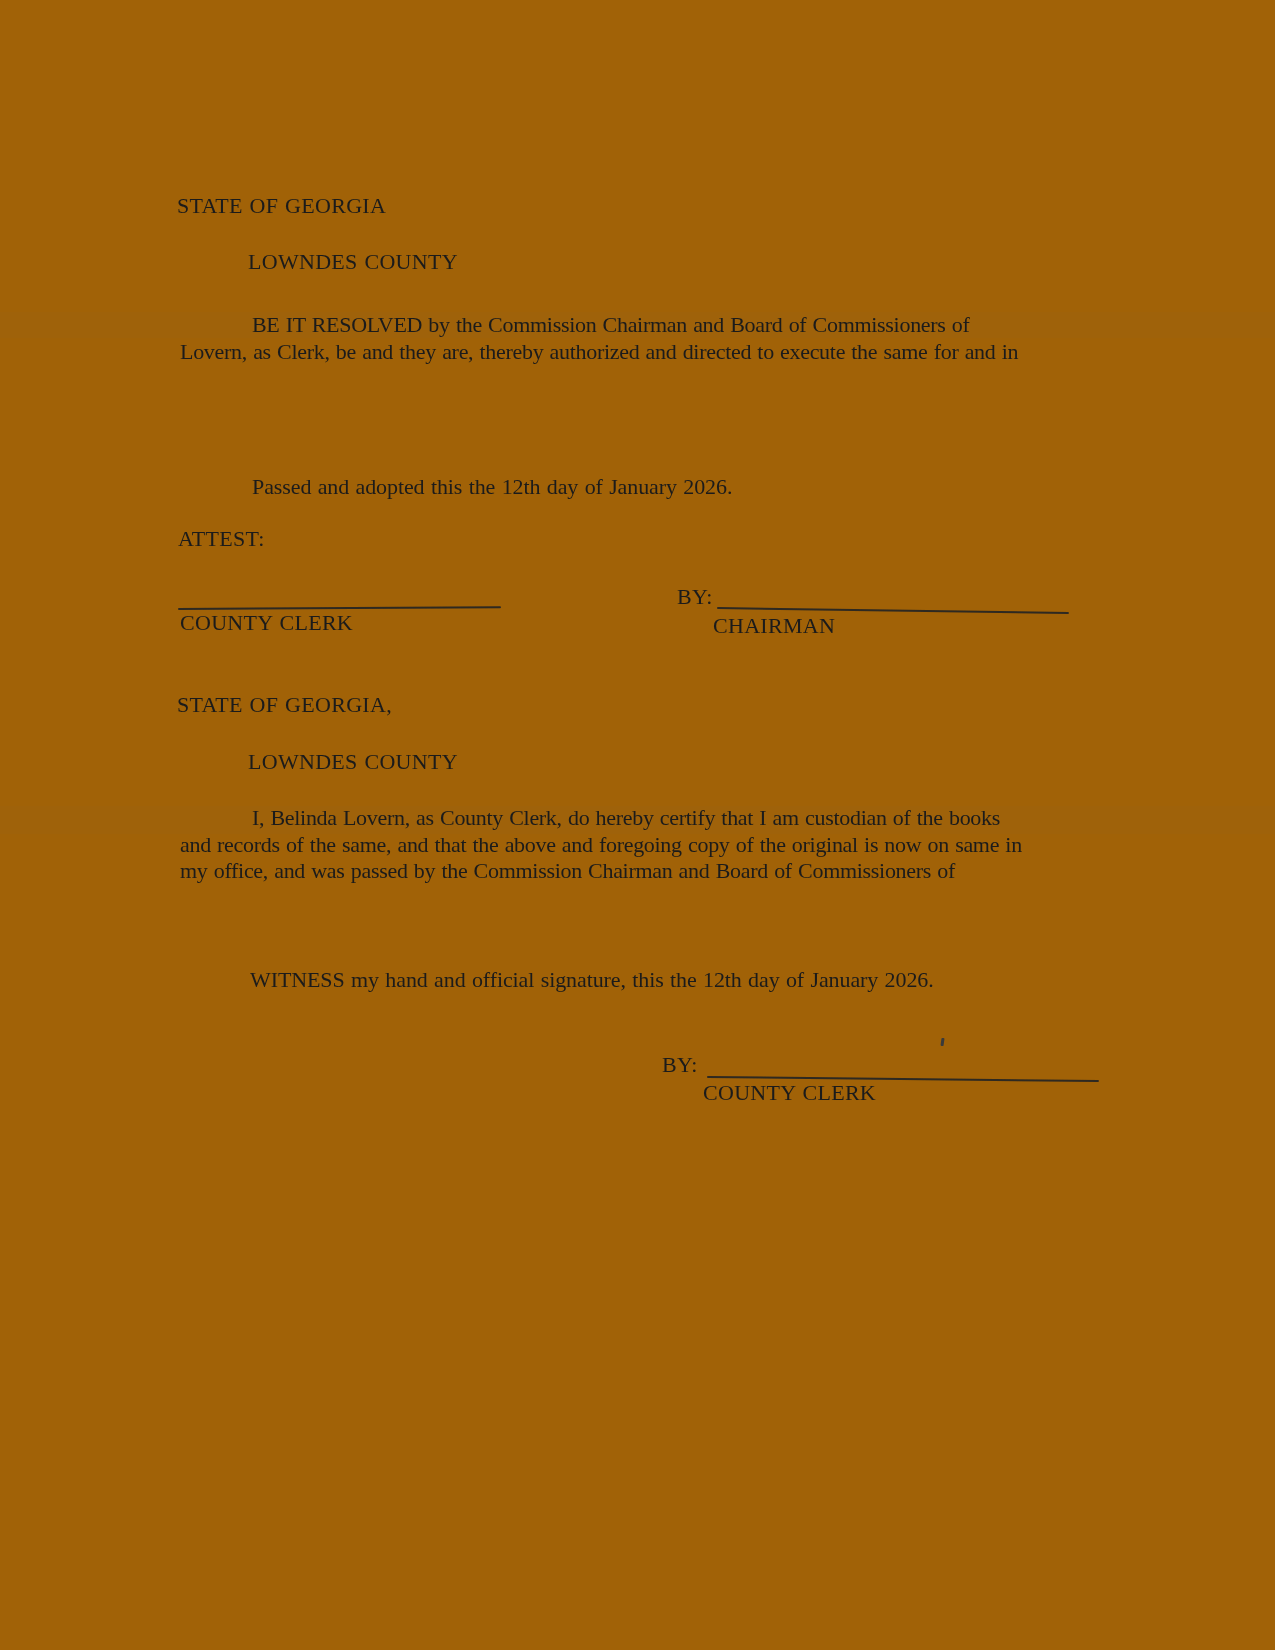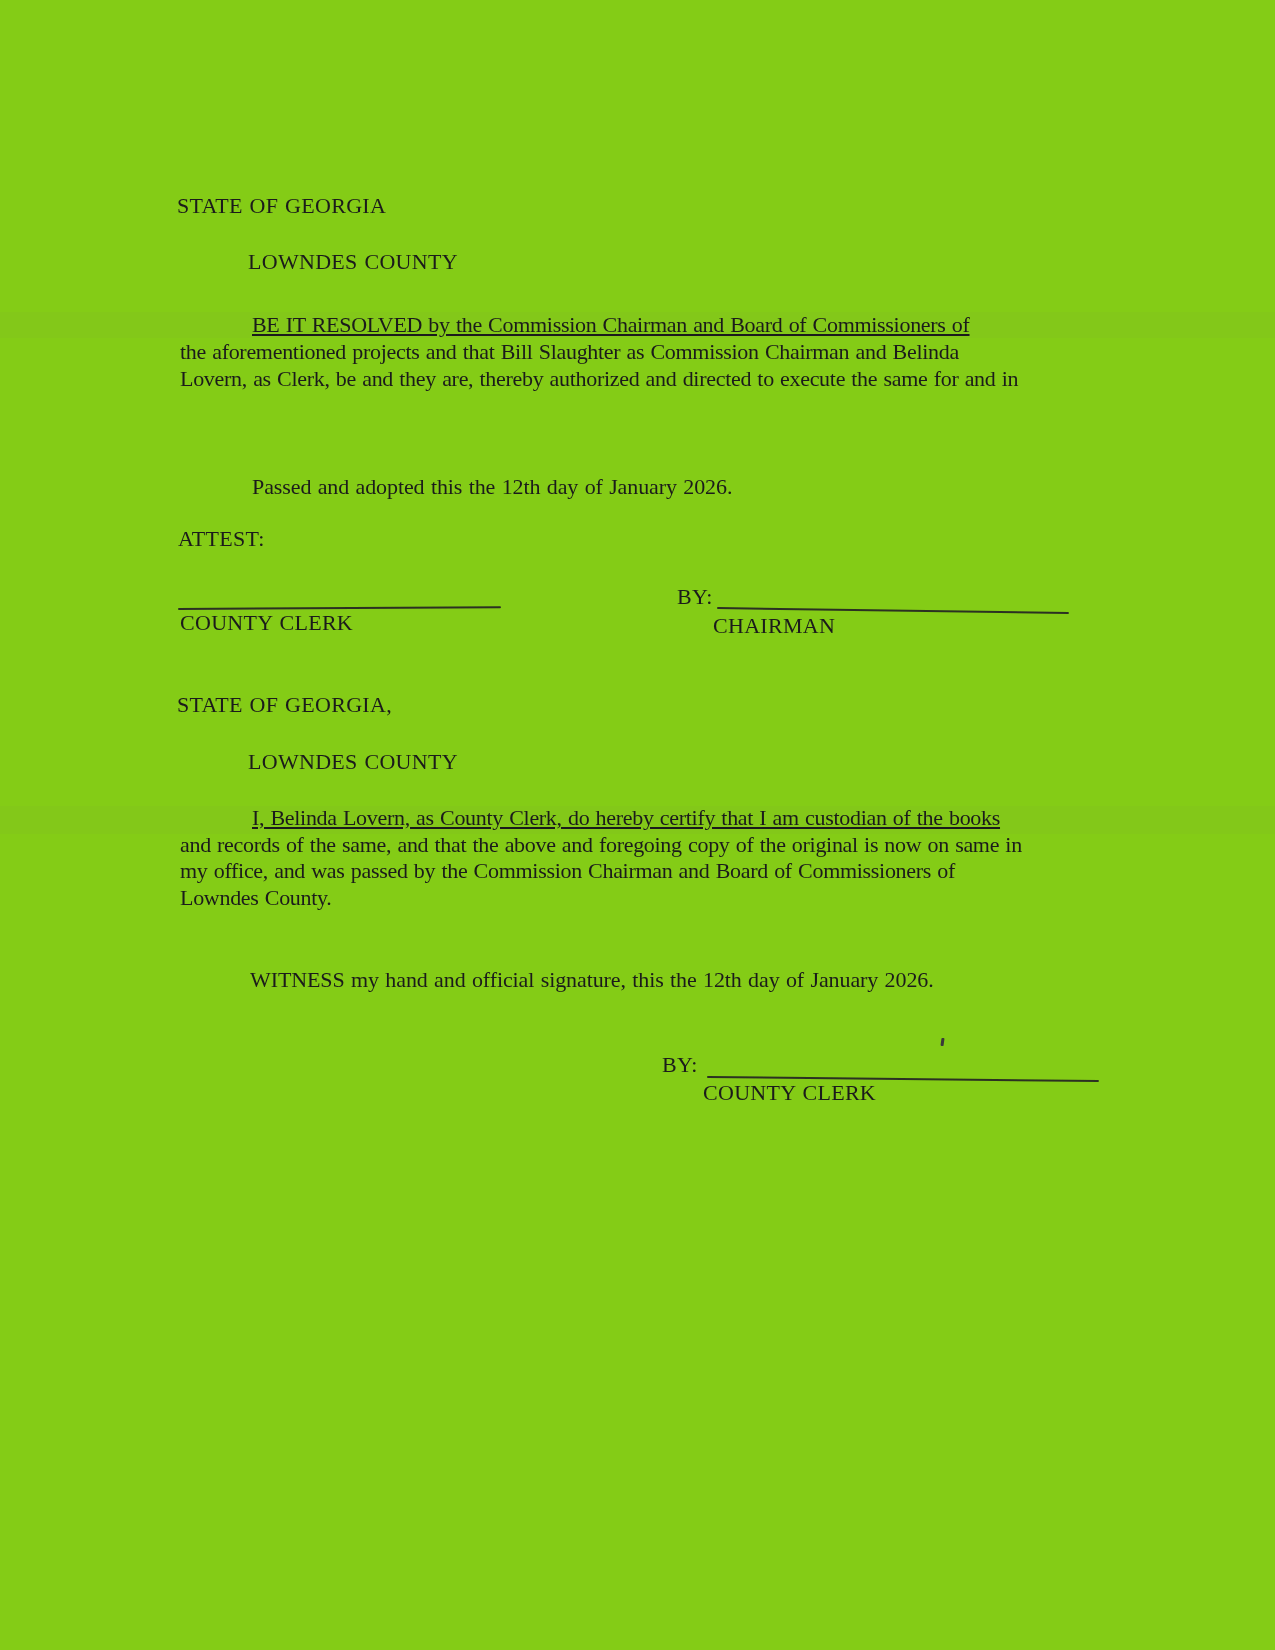--- a/index.html
+++ b/index.html
@@ -5,21 +5,21 @@
   html, body {
     margin: 0;
     padding: 0;
     background: #e8e8e8;
   }
   .page {
     position: relative;
     width: 1275px;
     height: 1650px;
     margin: 0 auto;
-    background: #84cc16;
+    background: #a16207;
     overflow: hidden;
     font-family: "Liberation Serif", "DejaVu Serif", serif;
     color: #1b1b1b;
   }
   .txt {
     position: absolute;
     font-size: 22px;
     line-height: 27px;
     letter-spacing: -0.1px;
     word-spacing: 1px;
@@ -31,21 +31,21 @@
     position: absolute;
     width: 900px;
   }
   .para .pline {
     font-size: 22px;
     line-height: 27px;
     letter-spacing: -0.3px;
     word-spacing: 1px;
     white-space: nowrap;
   }
-  .para .pline.indent { padding-left: 72px; text-decoration: underline; }
+  .para .pline.indent { padding-left: 72px; }
   .para2 .pline { line-height: 26.5px; }
   .sig-line {
     position: absolute;
     height: 2px;
     background: #242424;
     opacity: 0.92;
     transform-origin: left center;
     border-radius: 1px;
   }
   .speck {
@@ -73,21 +73,20 @@
 <div class="page">
 
   <div class="scanband" style="top:806px;height:28px;"></div>
   <div class="scanband" style="top:312px;height:26px;"></div>
 
   <div class="txt caps" style="left:177px; top:192px;">STATE OF GEORGIA</div>
   <div class="txt caps" style="left:248px; top:248px;">LOWNDES COUNTY</div>
 
   <div class="para" style="left:180px; top:311px;">
     <div class="pline indent">BE IT RESOLVED by the Commission Chairman and Board of Commissioners of</div>
-    <div class="pline">the aforementioned projects and that Bill Slaughter as Commission Chairman and Belinda</div>
     <div class="pline">Lovern, as Clerk, be and they are, thereby authorized and directed to execute the same for and in</div>
   </div>
 
   <div class="txt" style="left:252px; top:473px;">Passed and adopted this the 12th day of January 2026.</div>
 
   <div class="txt caps" style="left:178px; top:525px;text-align:center;">ATTEST:</div>
 
   <div class="sig-line" style="left:178px; top:608px; width:323px; transform:rotate(-0.3deg);"></div>
   <div class="txt caps" style="left:180px; top:609px;">COUNTY CLERK</div>
 
@@ -95,21 +94,20 @@
   <div class="sig-line" style="left:717px; top:607px; width:352px; transform:rotate(0.8deg);"></div>
   <div class="txt caps" style="left:713px; top:612px;">CHAIRMAN</div>
 
   <div class="txt caps" style="left:177px; top:691px;">STATE OF GEORGIA,</div>
   <div class="txt caps" style="left:248px; top:748px;">LOWNDES COUNTY</div>
 
   <div class="para para2" style="left:180px; top:805px;">
     <div class="pline indent">I, Belinda Lovern, as County Clerk, do hereby certify that I am custodian of the books</div>
     <div class="pline">and records of the same, and that the above and foregoing copy of the original is now on same in</div>
     <div class="pline">my office, and was passed by the Commission Chairman and Board of Commissioners of</div>
-    <div class="pline">Lowndes County.</div>
   </div>
 
   <div class="txt" style="left:250px; top:966px;">WITNESS my hand and official signature, this the 12th day of January 2026.</div>
 
   <div class="speck"></div>
 
   <div class="txt caps" style="left:662px; top:1051px;">BY:</div>
   <div class="sig-line" style="left:707px; top:1076px; width:392px; transform:rotate(0.6deg);"></div>
   <div class="txt caps" style="left:703px; top:1079px;">COUNTY CLERK</div>
 

